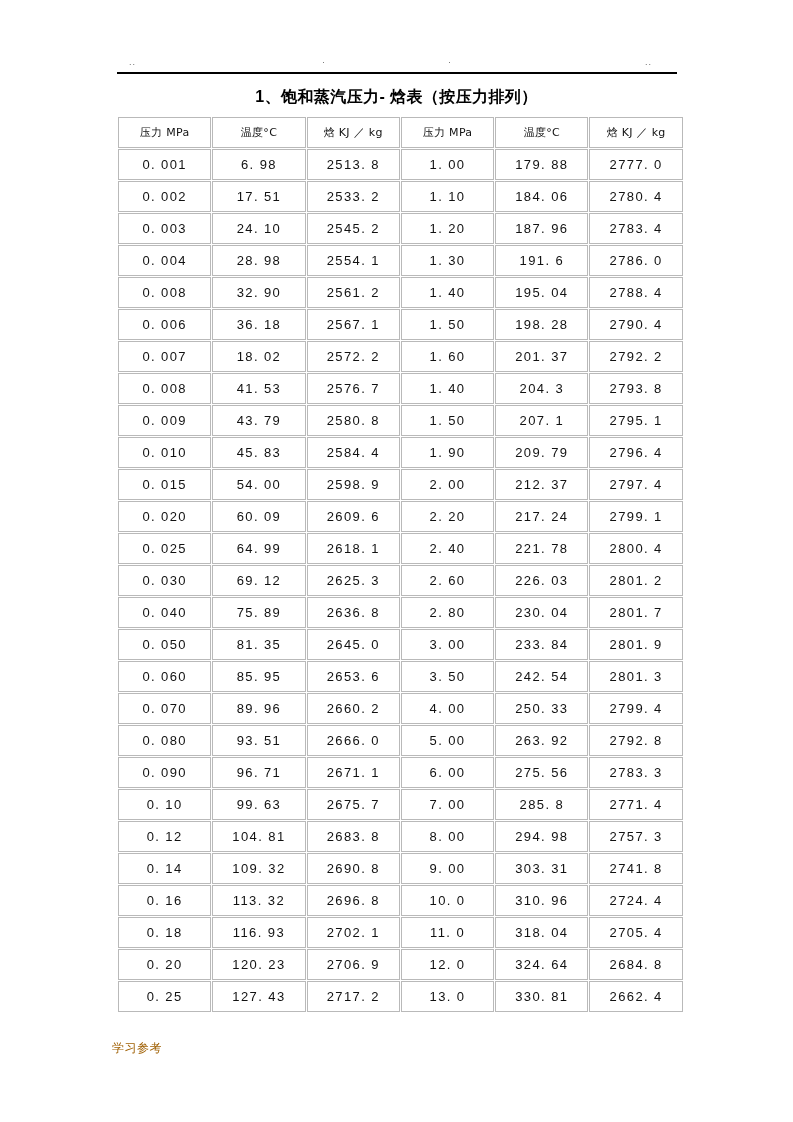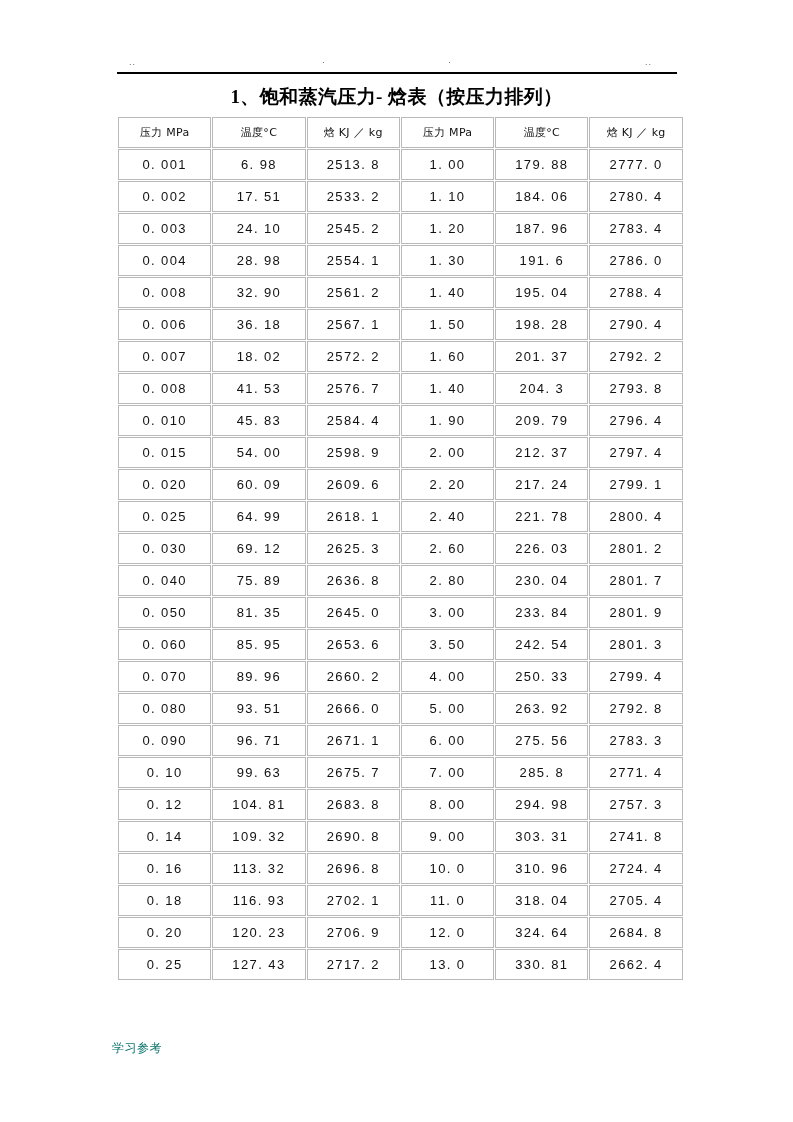--- a/index.html
+++ b/index.html
@@ -54,26 +54,26 @@
     background: #000000;
   }
 
   
   .doc-title {
     position: absolute;
     left: 0;
     top: 88px;
     width: 793px;
     text-align: center;
-    font-size: 19px;
+    font-size: 16px;
     line-height: 18px;
     font-weight: bold;
     letter-spacing: 0.4px;
     color: #000000;
-    font-family: Liberation Serif, serif;
+    font-family: Liberation Sans, sans-serif;
   }
 
   
   .table-wrap {
     position: absolute;
     left: 117px;
     top: 116px;
     width: 560px;
   }
   table.steam-table {
@@ -111,21 +111,21 @@
     letter-spacing: 1.4px;
   }
 
   
   .doc-footer {
     position: absolute;
     left: 112px;
     top: 1040px;
     font-size: 12px;
     line-height: 16px;
-    color: #0f766e;
+    color: #a16207;
     letter-spacing: 0.5px;
     font-family: "DejaVu Sans", "Liberation Sans", sans-serif;
   }
 </style>
 </head>
 <body>
 
 <div class="page">
 
   <div class="header-band">
@@ -219,20 +219,28 @@
           </tr>
           <tr>
             <td>0. 008</td>
             <td>41. 53</td>
             <td>2576. 7</td>
             <td>1. 40</td>
             <td>204. 3</td>
             <td>2793. 8</td>
           </tr>
           <tr>
+            <td>0. 009</td>
+            <td>43. 79</td>
+            <td>2580. 8</td>
+            <td>1. 50</td>
+            <td>207. 1</td>
+            <td>2795. 1</td>
+          </tr>
+          <tr>
             <td>0. 010</td>
             <td>45. 83</td>
             <td>2584. 4</td>
             <td>1. 90</td>
             <td>209. 79</td>
             <td>2796. 4</td>
           </tr>
           <tr>
             <td>0. 015</td>
             <td>54. 00</td>

